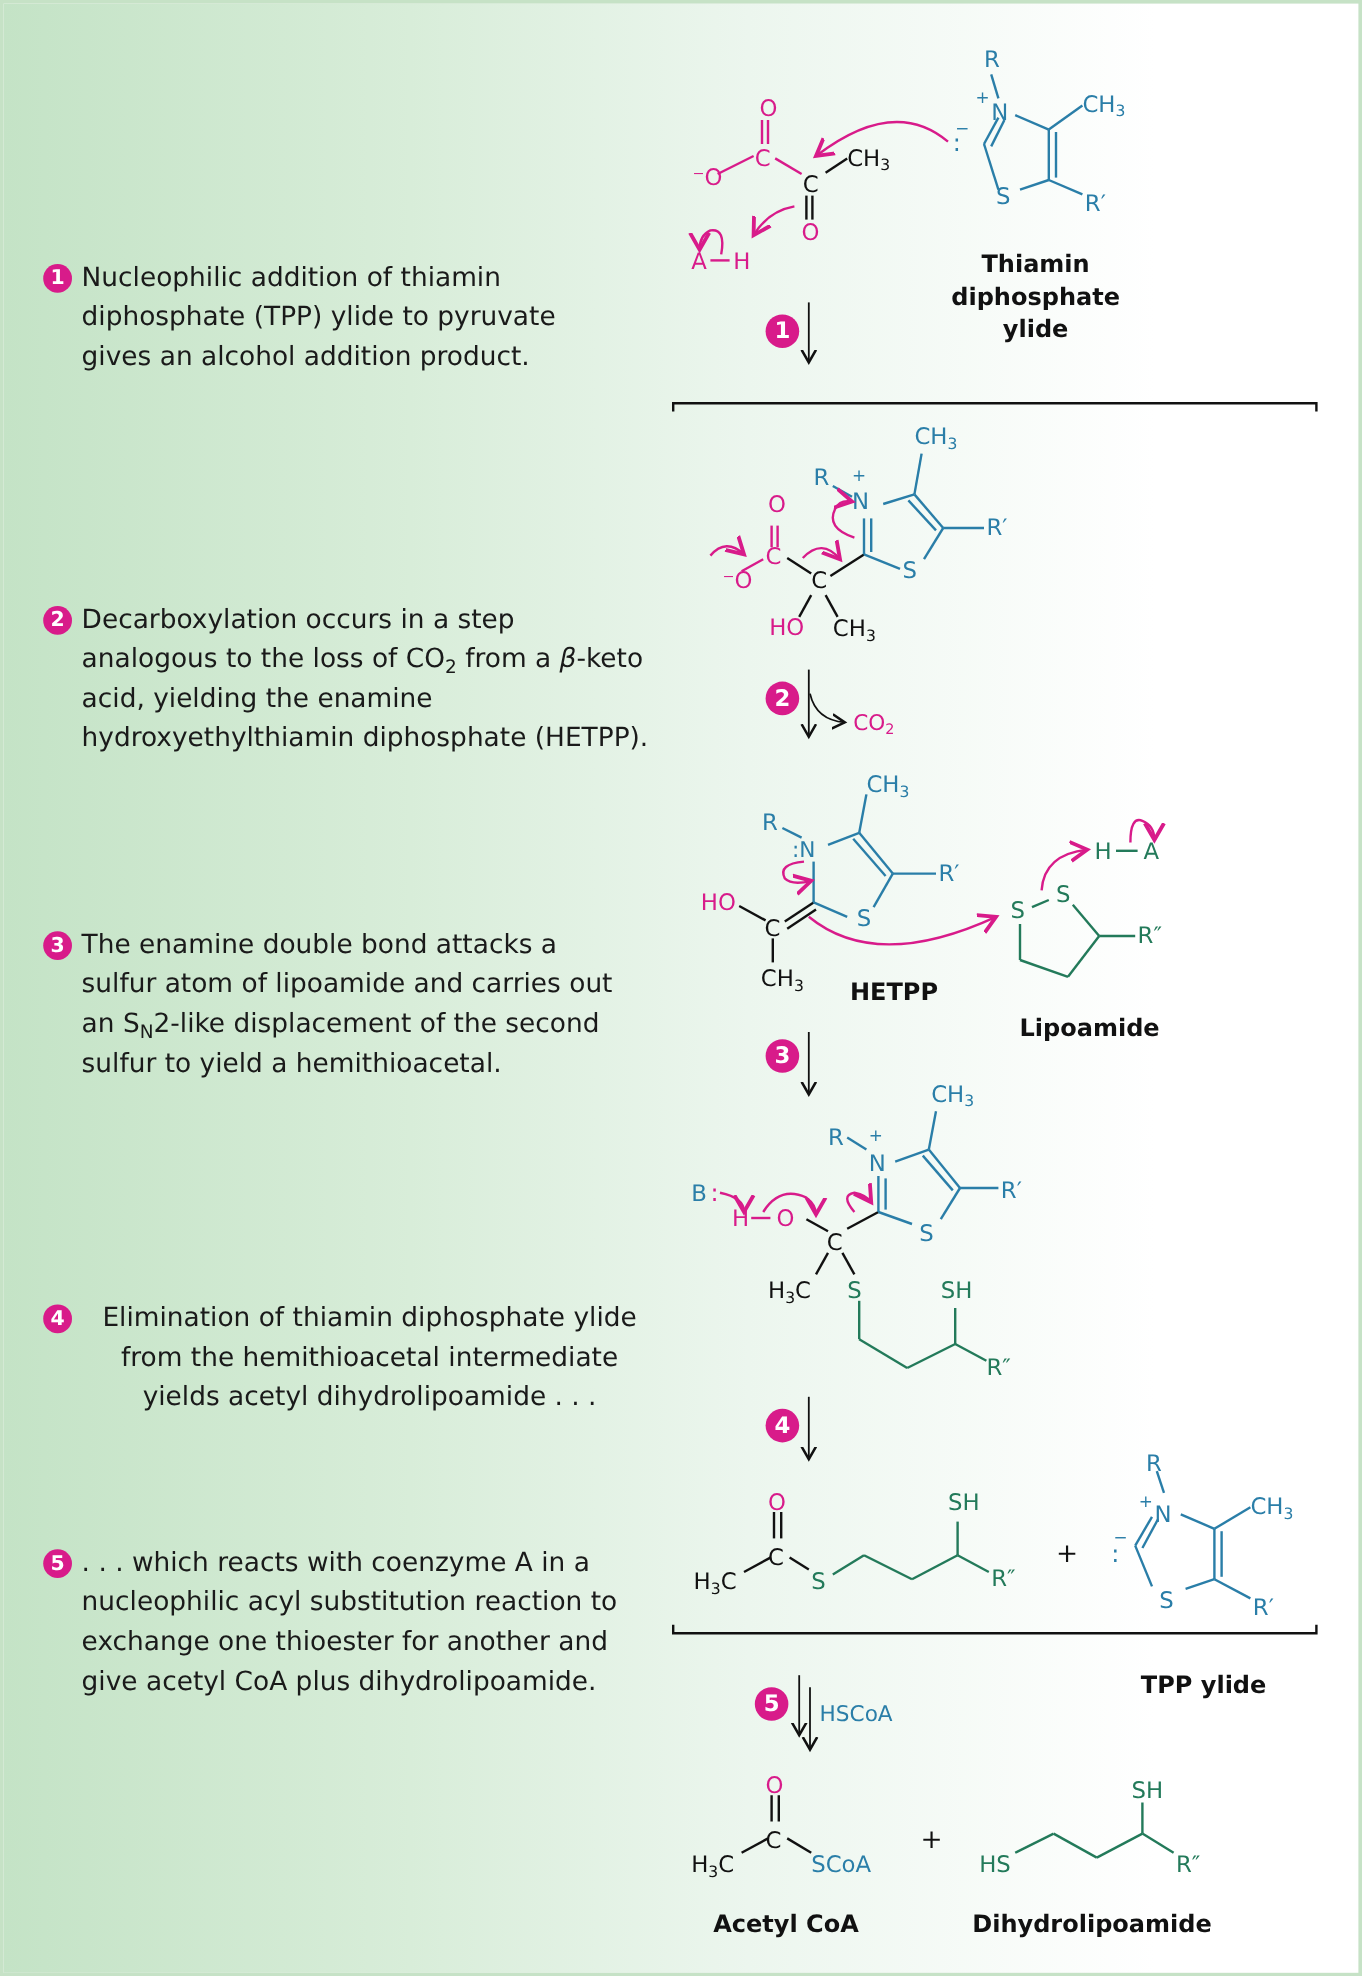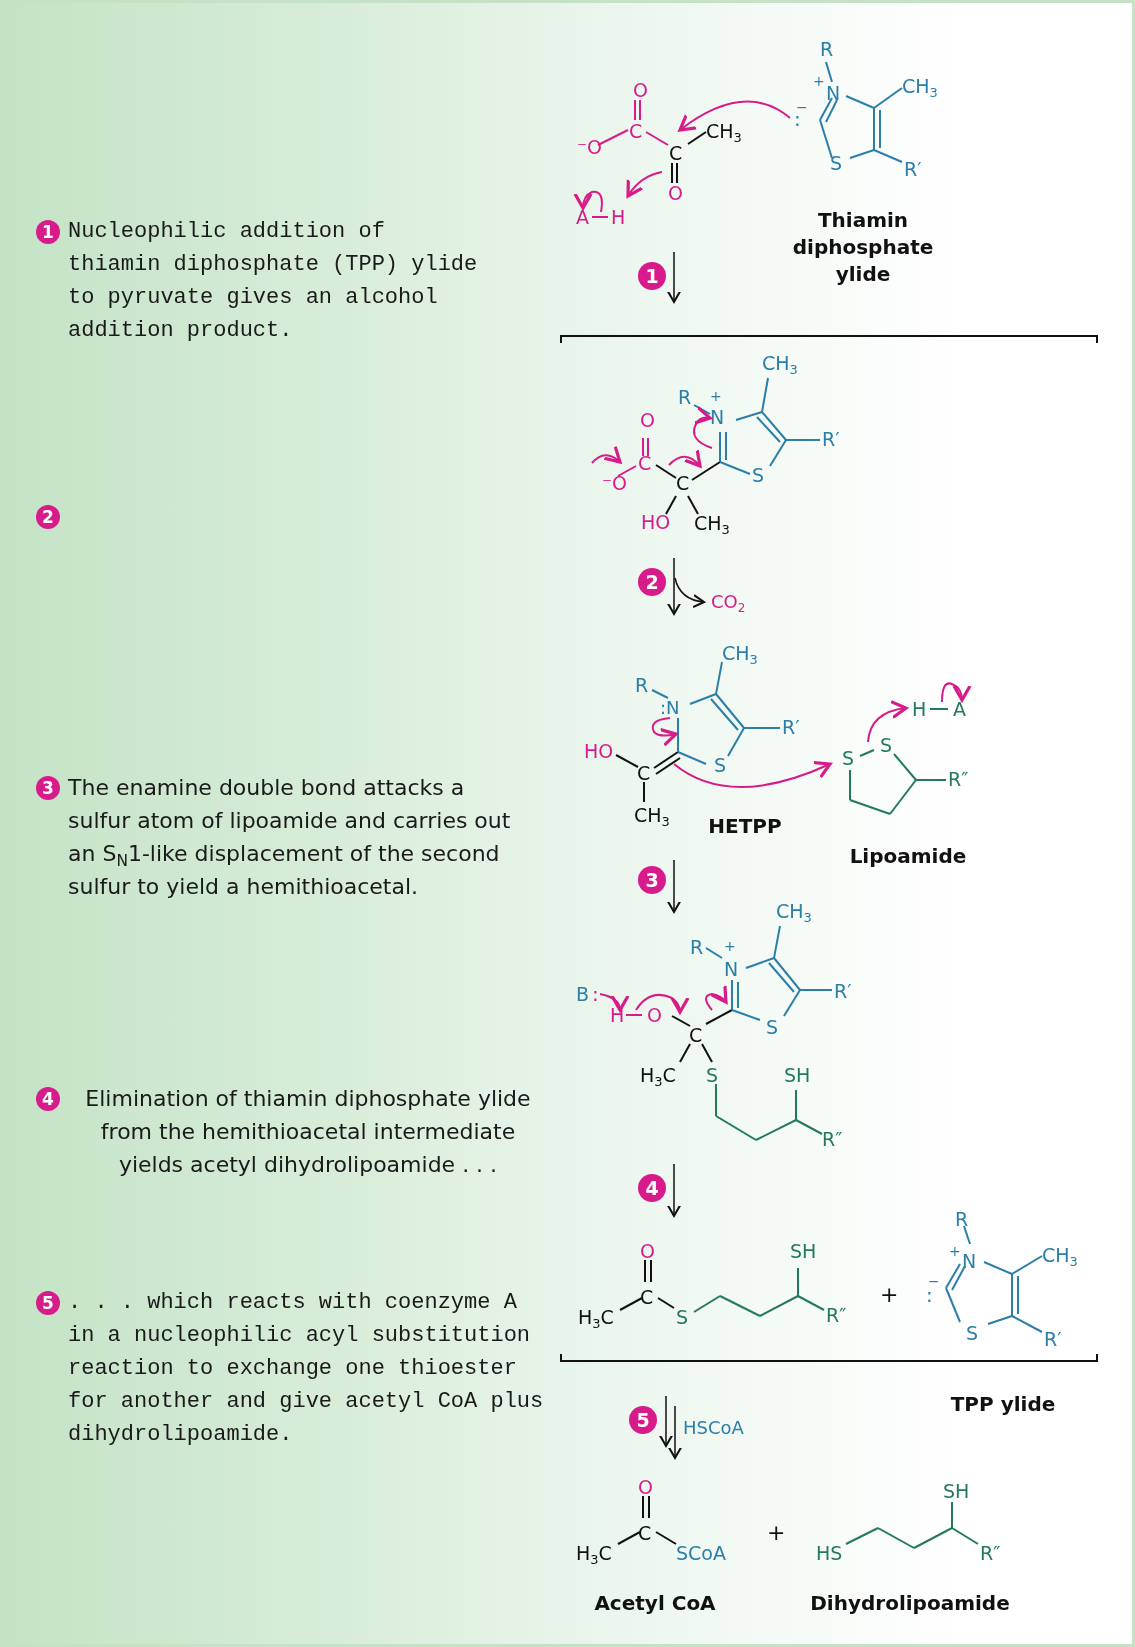--- a/index.html
+++ b/index.html
@@ -18,40 +18,41 @@
   svg{position:absolute;left:0;top:0;}
   .lbl{position:absolute;font-weight:bold;font-size:20px;text-align:center;color:#111;line-height:27px;}
 </style>
 </head>
 <body>
 
 <div class="bg"></div>
 
 <div class="step" style="top:215px;">
   <span class="badge">1</span>
-  <span class="txt" style="width:420px;font-family:Liberation Mono, monospace;">Nucleophilic addition of thiamin diphosphate (TPP) ylide to pyruvate gives an alcohol addition product.</span>
+  <span class="txt" style="width:420px;">Nucleophilic addition of thiamin diphosphate (TPP) ylide to pyruvate gives an alcohol addition product.</span>
 </div>
 
 <div class="step" style="top:500px;">
   <span class="badge">2</span>
+  <span class="txt" style="width:475px;"><span>Decarboxylation occurs in a step analogous to the loss of CO</span><sub>2</sub><span> from a </span><i>β</i><span>-keto acid, yielding the enamine hydroxyethylthiamin diphosphate (HETPP).</span></span>
 </div>
 
 <div class="step" style="top:771px;">
   <span class="badge">3</span>
-  <span class="txt" style="width:460px;"><span>The enamine double bond attacks a sulfur atom of lipoamide and carries out an S</span><sub>N</sub><span>1-like displacement of the second sulfur to yield a hemithioacetal.</span></span>
+  <span class="txt" style="width:460px;"><span>The enamine double bond attacks a sulfur atom of lipoamide and carries out an S</span><sub>N</sub><span>2-like displacement of the second sulfur to yield a hemithioacetal.</span></span>
 </div>
 
 <div class="step" style="top:1082px;">
   <span class="badge">4</span>
   <span class="txt" style="width:480px;text-align:center;">Elimination of thiamin diphosphate ylide from the hemithioacetal intermediate yields acetyl dihydrolipoamide . . .</span>
 </div>
 
 <div class="step" style="top:1286px;">
   <span class="badge">5</span>
-  <span class="txt" style="width:480px;font-family:Liberation Mono, monospace;">. . . which reacts with coenzyme A in a nucleophilic acyl substitution reaction to exchange one thioester for another and give acetyl CoA plus dihydrolipoamide.</span>
+  <span class="txt" style="width:480px;">. . . which reacts with coenzyme A in a nucleophilic acyl substitution reaction to exchange one thioester for another and give acetyl CoA plus dihydrolipoamide.</span>
 </div>
 
 <svg width="1135" height="1647" font-family="DejaVu Sans, Liberation Sans, sans-serif" font-size="19">
   <defs>
     <marker id="ahM" markerWidth="10" markerHeight="10" refX="7" refY="5" orient="auto">
       <path d="M0,1 L7,5 L0,9" fill="none" stroke="#d81b8a" stroke-width="1.6"></path>
     </marker>
     <marker id="ahK" markerWidth="10" markerHeight="10" refX="7" refY="5" orient="auto">
       <path d="M0,1 L7,5 L0,9" fill="none" stroke="#111" stroke-width="1.4"></path>
     </marker>

